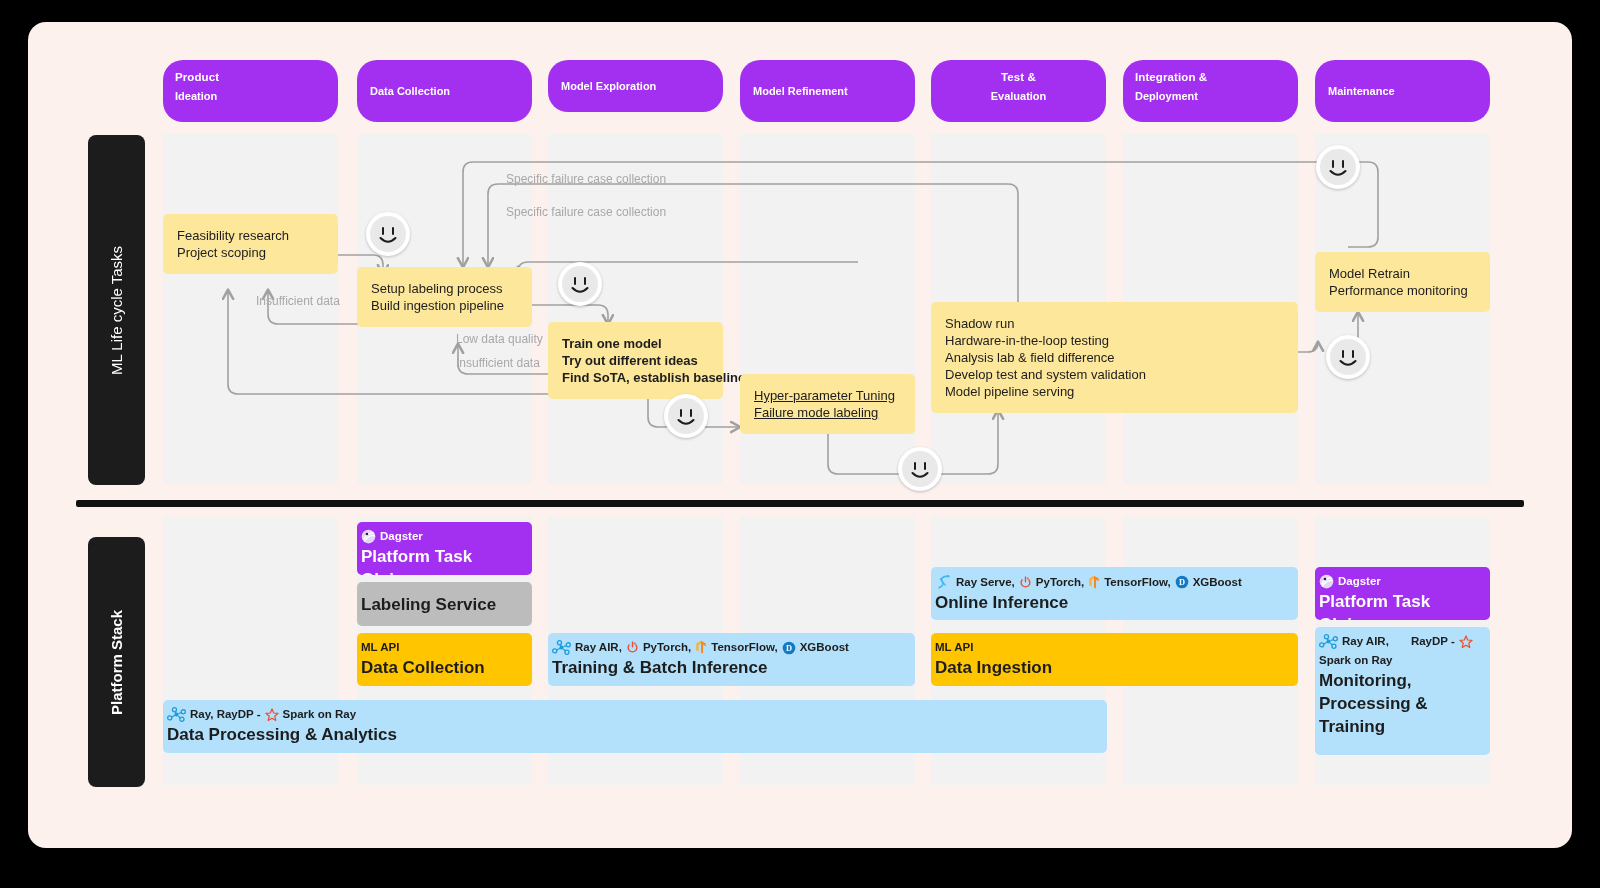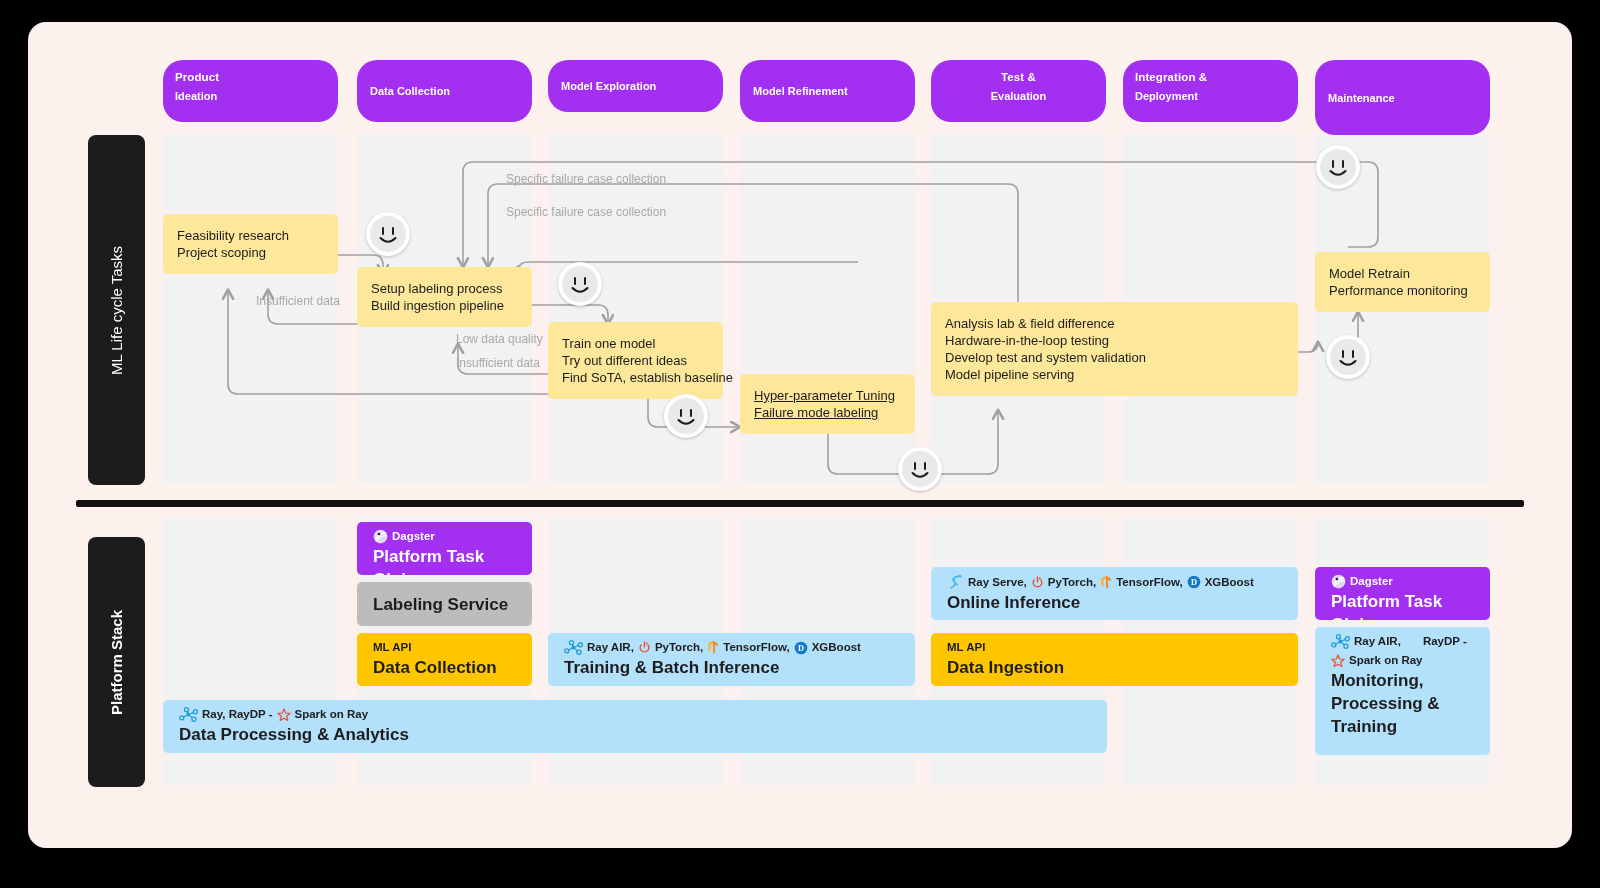--- a/index.html
+++ b/index.html
@@ -82,21 +82,21 @@
     font-size: 13px;
     line-height: 17px;
   }
   .task div { white-space: nowrap; }
 
   
   .pcard {
     position: absolute;
     border-radius: 5px;
     overflow: hidden;
-    padding: 7px 16px;
+    padding: 7px 4px;
   }
   .pcard .sub {
     display: flex;
     align-items: center;
     gap: 4px;
     font-size: 11.5px;
     font-weight: bold;
     line-height: 15px;
     flex-wrap: wrap;
   }
@@ -178,21 +178,21 @@
     <span class="main">Model Refinement</span>
   </div>
   <div class="phase" style="left:903px; top:38px; width:175px; height:62px;text-align:center;">
     <span class="pre">Test &amp;</span>
     <span class="main">Evaluation</span>
   </div>
   <div class="phase" style="left:1095px; top:38px; width:175px; height:62px;">
     <span class="pre">Integration &amp;</span>
     <span class="main">Deployment</span>
   </div>
-  <div class="phase single" style="left:1287px; top:38px; width:175px; height:75px;">
+  <div class="phase single" style="left:1287px; top:38px; width:175px; height:62px;">
     <span class="main">Maintenance</span>
   </div>
 
   <svg id="arrows">
     <defs>
       <marker id="ah" markerWidth="9" markerHeight="9" refX="6.2" refY="4" orient="auto">
         <path d="M0.6,0.8 L6.4,4 L0.6,7.2" fill="none" stroke="#a0a0a0" stroke-width="1.6" stroke-linecap="round" stroke-linejoin="round"></path>
       </marker>
     </defs>
     <g fill="none" stroke="#a0a0a0" stroke-width="1.6">
@@ -226,34 +226,35 @@
   <div class="task" style="left:135px; top:192px; width:175px;">
     <div>Feasibility research</div>
     <div>Project scoping</div>
   </div>
 
   <div class="task" style="left:329px; top:245px; width:175px;">
     <div>Setup labeling process</div>
     <div>Build ingestion pipeline</div>
   </div>
 
-  <div class="task" style="left:520px; top:300px; width:175px;">
+  <div class="task" style="left:520px; top:300px; width:175px;font-weight:bold;">
     <div>Train one model</div>
     <div>Try out different ideas</div>
     <div>Find SoTA, establish baseline</div>
   </div>
 
   <div class="task" style="left:712px; top:352px; width:175px;text-decoration:underline;">
     <div>Hyper-parameter Tuning</div>
     <div>Failure mode labeling</div>
   </div>
 
   <div class="task" style="left:903px; top:280px; width:367px;">
+    <div>Shadow run</div>
+    <div>Hardware-in-the-loop testing</div>
     <div>Analysis lab &amp; field difference</div>
-    <div>Hardware-in-the-loop testing</div>
     <div>Develop test and system validation</div>
     <div>Model pipeline serving</div>
   </div>
 
   <div class="task" style="left:1287px; top:230px; width:175px;">
     <div>Model Retrain</div>
     <div>Performance monitoring</div>
   </div>
 
   <div class="edgelabel" style="left:478px; top:150px;">Specific failure case collection</div>

